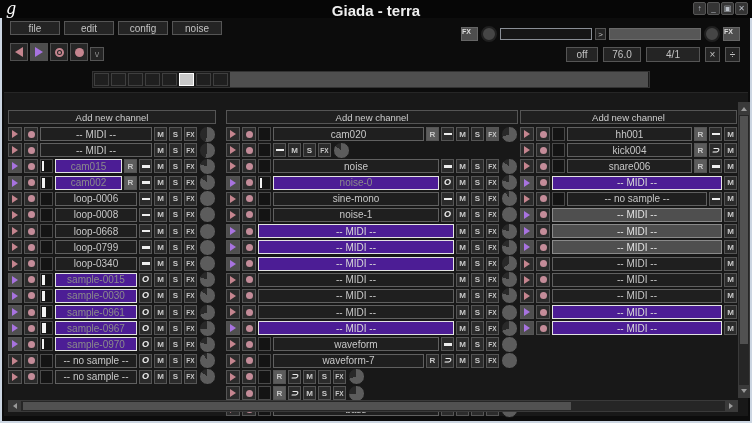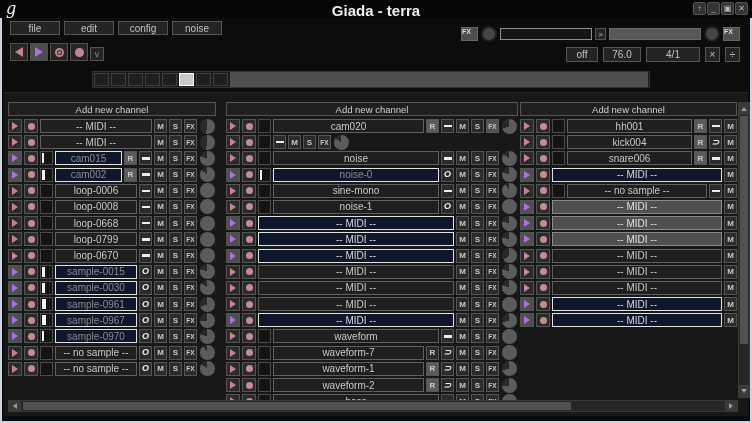--- a/index.html
+++ b/index.html
@@ -50,33 +50,33 @@
   .beatcell { width:15px; height:13px; background:#1f1f1f; border:1px solid #3f3f3f; }
   .beatcell.on { background:#c9c9c9; border-color:#fff; }
   .beatrest { flex:1; height:15px; background:#4f4f4f; }
 
   
   .panel { position:absolute; left:4px; top:92px; width:744px; height:324px; background:#181818; border-top:1px solid #262626; }
   .col { position:absolute; top:102px; }
   .col1 { left:8px; width:208px; }
   .col2 { left:226px; width:292px; }
   .col3 { left:520px; width:217px; overflow:hidden; }
-  .colhead { width:100%; height:14px; background:#202020; border:1px solid #555; color:#cfcfcf; font-size:9.5px; display:flex; align-items:center; justify-content:center; margin-bottom:3px; }
+  .colhead { width:100%; height:14px; background:#202020; border:1px solid #555; color:#cfcfcf; font-size:9.5px; display:flex; align-items:center; justify-content:center; margin-bottom:3px;margin-top:8px; }
   .row { display:flex; gap:2px; height:14px; margin-bottom:2.2px; align-items:center; }
   .sq { width:14px; height:14px; background:#2b2b2b; border:1px solid #555; display:flex; align-items:center; justify-content:center; flex:none; font-size:8px; font-weight:bold; color:#c9c9c9; }
   .sq.small { width:13px; }
   .sq.on { background:#5c5c5c; }
   .sq .tri-s { width:0; height:0; border-top:4px solid transparent; border-bottom:4px solid transparent; border-left:6px solid #c5858f; }
   .sq .tri-s.purple { border-left-color:#a873e0; }
   .sq.playing { background:#4f4f4f; }
   .sq .dot-s { width:7px; height:7px; background:#c48c99; border-radius:50%; }
   .posbox { width:13px; height:14px; background:#141414; border:1px solid #4a4a4a; flex:none; position:relative; }
   .posbox i { position:absolute; left:1px; top:1px; bottom:1px; background:#f2f2f2; }
   .cname { flex:1; height:14px; background:#1f1f1f; border:1px solid #606060; color:#c8c8c8; font-size:10px; display:flex; align-items:center; justify-content:center; overflow:hidden; white-space:nowrap; }
-  .cname.st-light { background:#0f172a; border-color:#e2e2e2; color:#d8d8d8;text-align:center; }
+  .cname.st-light { background:#4c1d95; border-color:#e2e2e2; color:#d8d8d8;text-align:center; }
   .cname.st-light.samplename { color:#8b8b8b; }
   .cname.st-medium { background:#4f4f4f; border-color:#8a8a8a; color:#e2e2e2; }
   .modebar { width:8px; height:2.5px; background:#ececec; }
   .modeglyph { font-size:9px; font-weight:bold; color:#ececec; line-height:1; }
   .fxsq { font-size:6.5px; letter-spacing:0; }
   .fxsq.on { background:#525252; }
   .knob { width:17px; height:17px; flex:none; border-radius:50%; border:1px solid #191919;
           background:conic-gradient(#5c5c5c calc(var(--v,0.8)*1turn), #292929 0); }
 
   
@@ -303,21 +303,21 @@
         <div class="knob" style="--v: 1;"></div>
       </div>
       <div class="row">
         <div class="sq">
           <i class="tri-s"></i>
         </div>
         <div class="sq">
           <i class="dot-s"></i>
         </div>
         <div class="posbox"></div>
-        <div class="cname st-dark samplename">loop-0670</div>
+        <div class="cname st-dark samplename">loop-0340</div>
         <div class="sq small">
           <i class="modebar"></i>
         </div>
         <div class="sq small">M</div>
         <div class="sq small">S</div>
         <div class="sq small fxsq">FX</div>
         <div class="knob" style="--v: 1;"></div>
       </div>
       <div class="row">
         <div class="sq playing">
@@ -682,39 +682,37 @@
         <div class="knob" style="--v: 1;"></div>
       </div>
       <div class="row">
         <div class="sq">
           <i class="tri-s"></i>
         </div>
         <div class="sq">
           <i class="dot-s"></i>
         </div>
         <div class="posbox"></div>
-        <div class="cname st-dark samplename">waveform-1</div>
         <div class="sq small on">R</div>
         <div class="sq small">
           <i class="modeglyph">⊃</i>
         </div>
         <div class="sq small">M</div>
         <div class="sq small">S</div>
         <div class="sq small fxsq">FX</div>
         <div class="knob" style="--v: 0.7;"></div>
       </div>
       <div class="row">
         <div class="sq">
           <i class="tri-s"></i>
         </div>
         <div class="sq">
           <i class="dot-s"></i>
         </div>
         <div class="posbox"></div>
-        <div class="cname st-dark samplename">waveform-2</div>
         <div class="sq small on">R</div>
         <div class="sq small">
           <i class="modeglyph">⊃</i>
         </div>
         <div class="sq small">M</div>
         <div class="sq small">S</div>
         <div class="sq small fxsq">FX</div>
         <div class="knob" style="--v: 0.75;"></div>
       </div>
       <div class="row">

